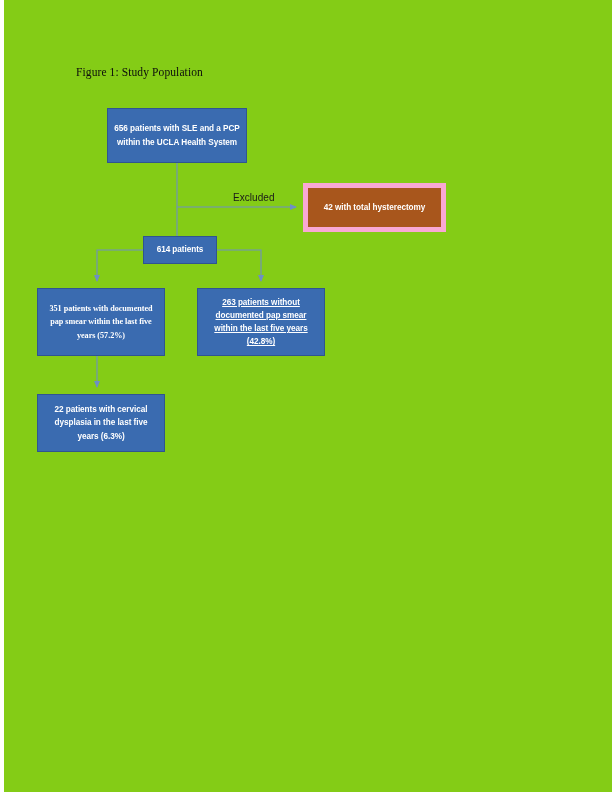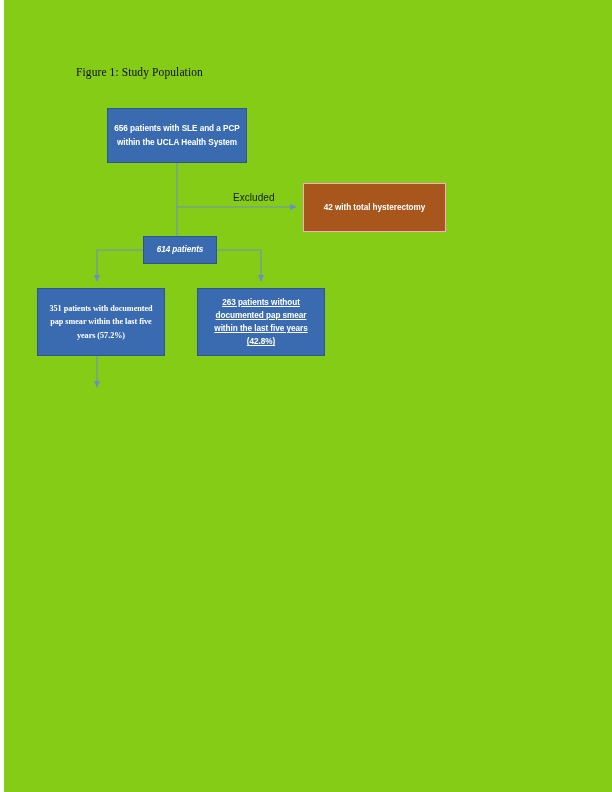--- a/index.html
+++ b/index.html
@@ -72,27 +72,27 @@
     letter-spacing: -0.05px;
   }
 
   .node.blue {
     background: #3A6BB0;
     border: 1px solid #2F5590;
   }
 
   .node.orange {
     background: #A8561C;
-    border: 1px solid #f9a8d4;
+    border: 5px solid #f9a8d4;
   }
 
   
   #node-total       { left: 103px; top: 108px; width: 140px; height: 55px; }
   #node-hysterectomy{ left: 299px; top: 183px; width: 143px; height: 49px; }
-  #node-eligible    { left: 139px; top: 236px; width:  74px; height: 28px; font-style: italic; }
+  #node-eligible    { left: 139px; top: 236px; width:  74px; height: 28px; }
   #node-pap-yes     { left:  33px; top: 288px; width: 128px; height: 68px; font-family: Liberation Serif, serif; }
   #node-pap-no      { left: 193px; top: 288px; width: 128px; height: 68px; text-decoration: underline; }
   #node-dysplasia   { left:  33px; top: 394px; width: 128px; height: 58px; }
 
   
   #edge-label-excluded {
     position: absolute;
     left: 229px;
     top: 192px;
     font-family: "Liberation Sans", sans-serif;
@@ -132,17 +132,18 @@
     <div class="node blue" id="node-total">656 patients with SLE and a PCP within the UCLA Health System</div>
 
     <div class="node orange" id="node-hysterectomy">42 with total hysterectomy</div>
 
     <div class="node blue" id="node-eligible">614 patients</div>
 
     <div class="node blue" id="node-pap-yes">351 patients with documented pap smear within the last five years (57.2%)</div>
 
     <div class="node blue" id="node-pap-no">263 patients without documented pap smear within the last five years (42.8%)</div>
 
+    <div class="node blue" id="node-dysplasia">22 patients with cervical dysplasia in the last five years (6.3%)</div>
 
     <div id="edge-label-excluded">Excluded</div>
 
   </div>
 </div>
 
 </body></html>

